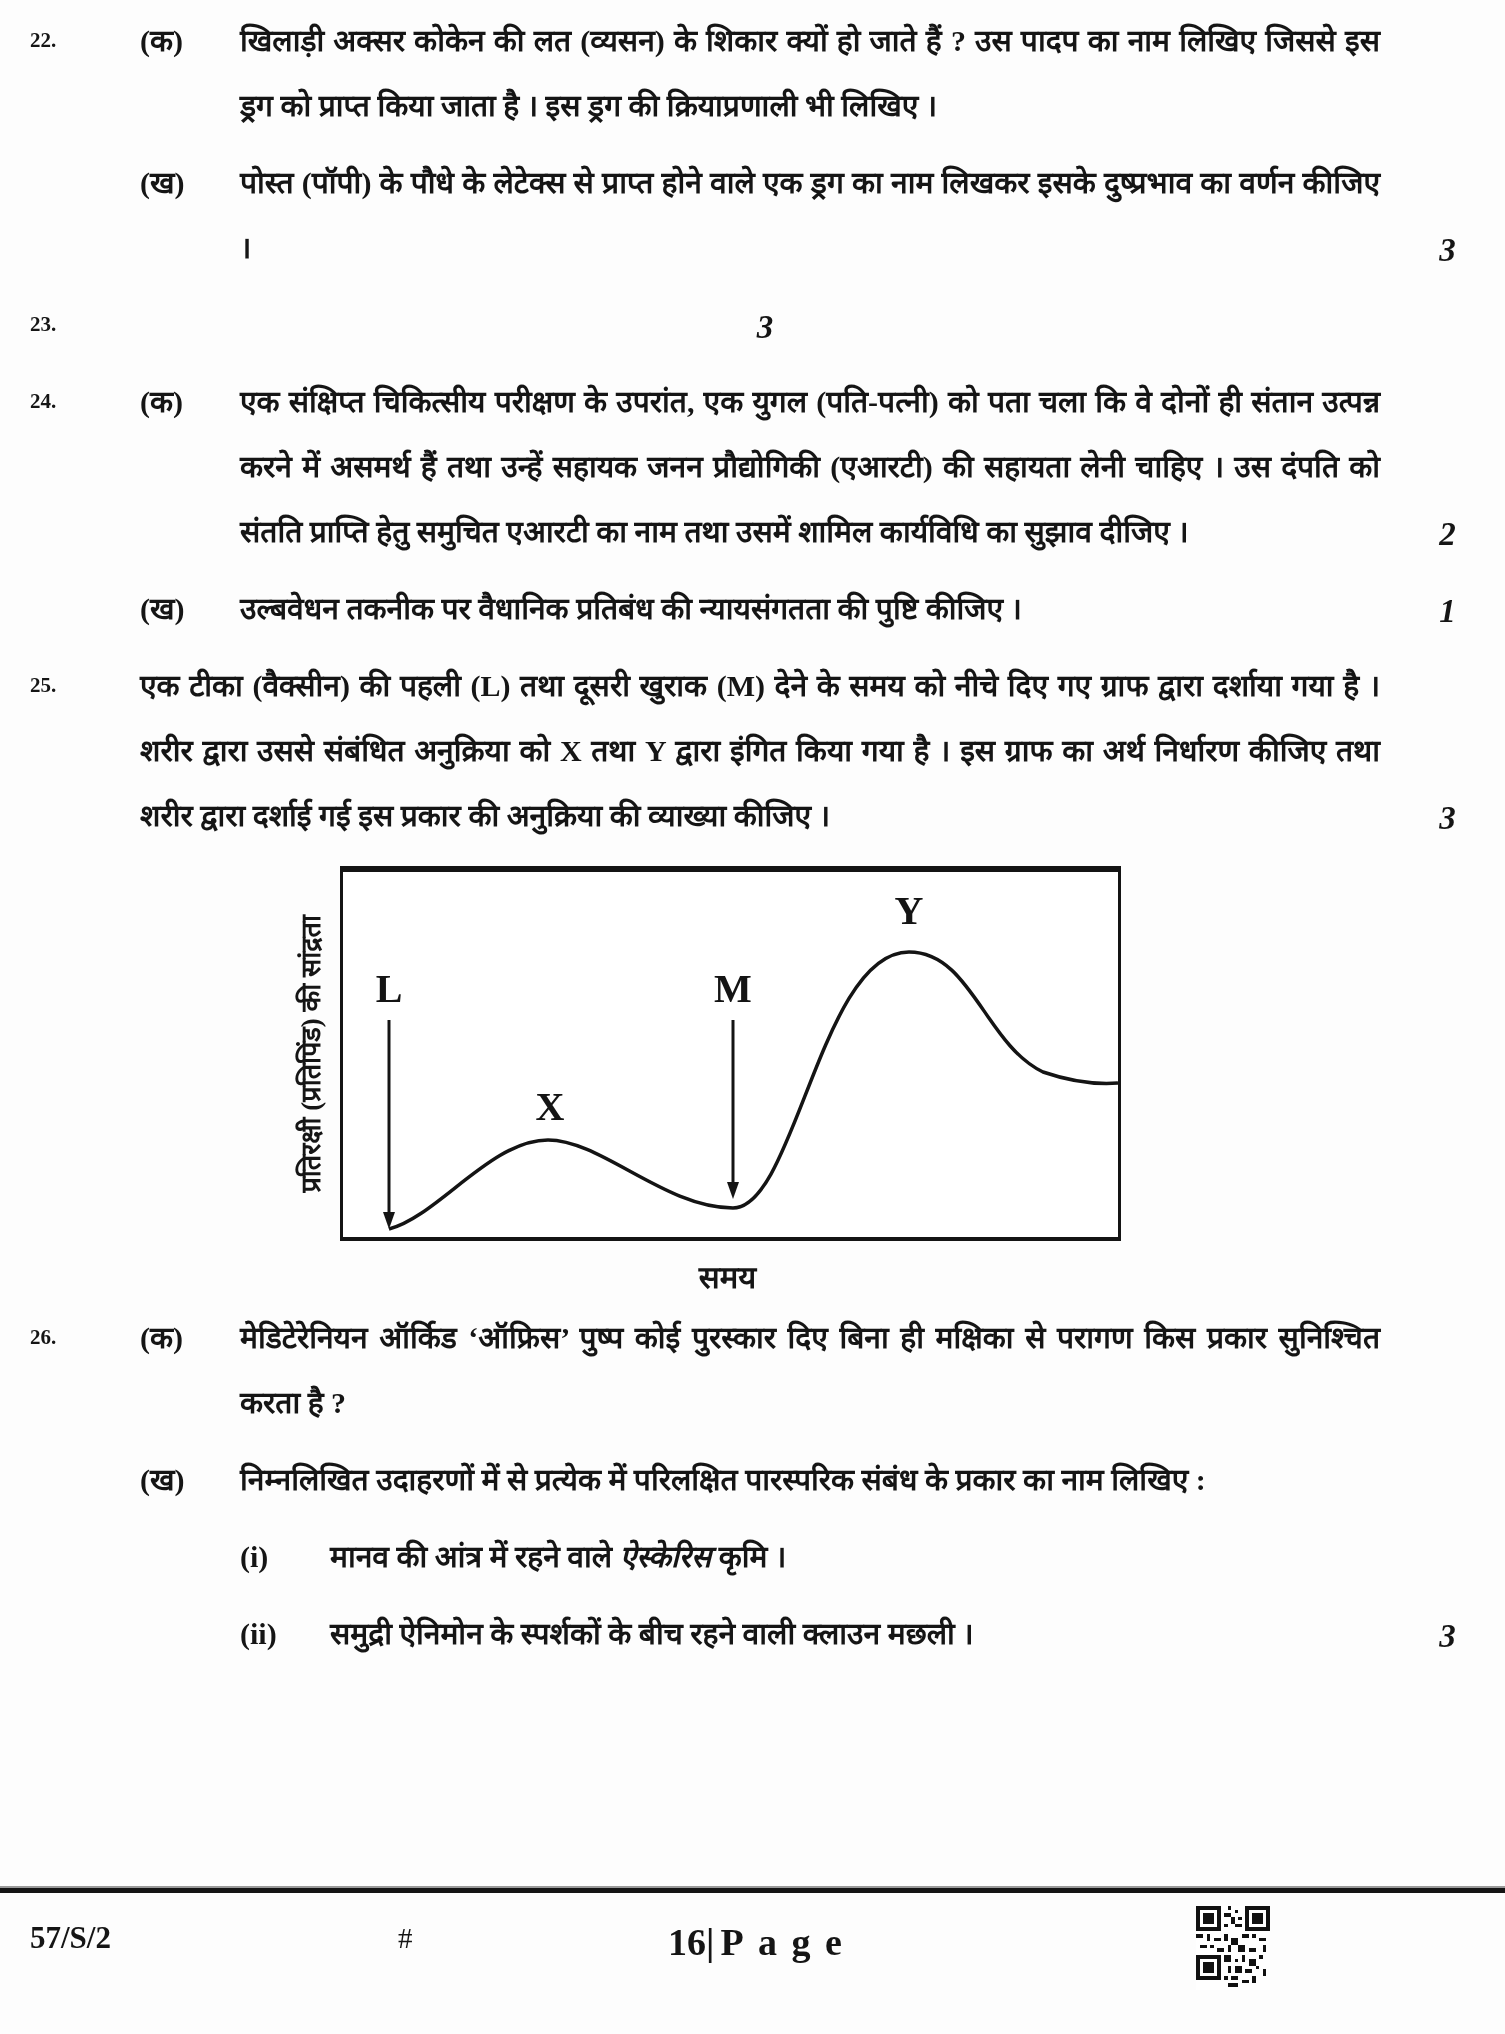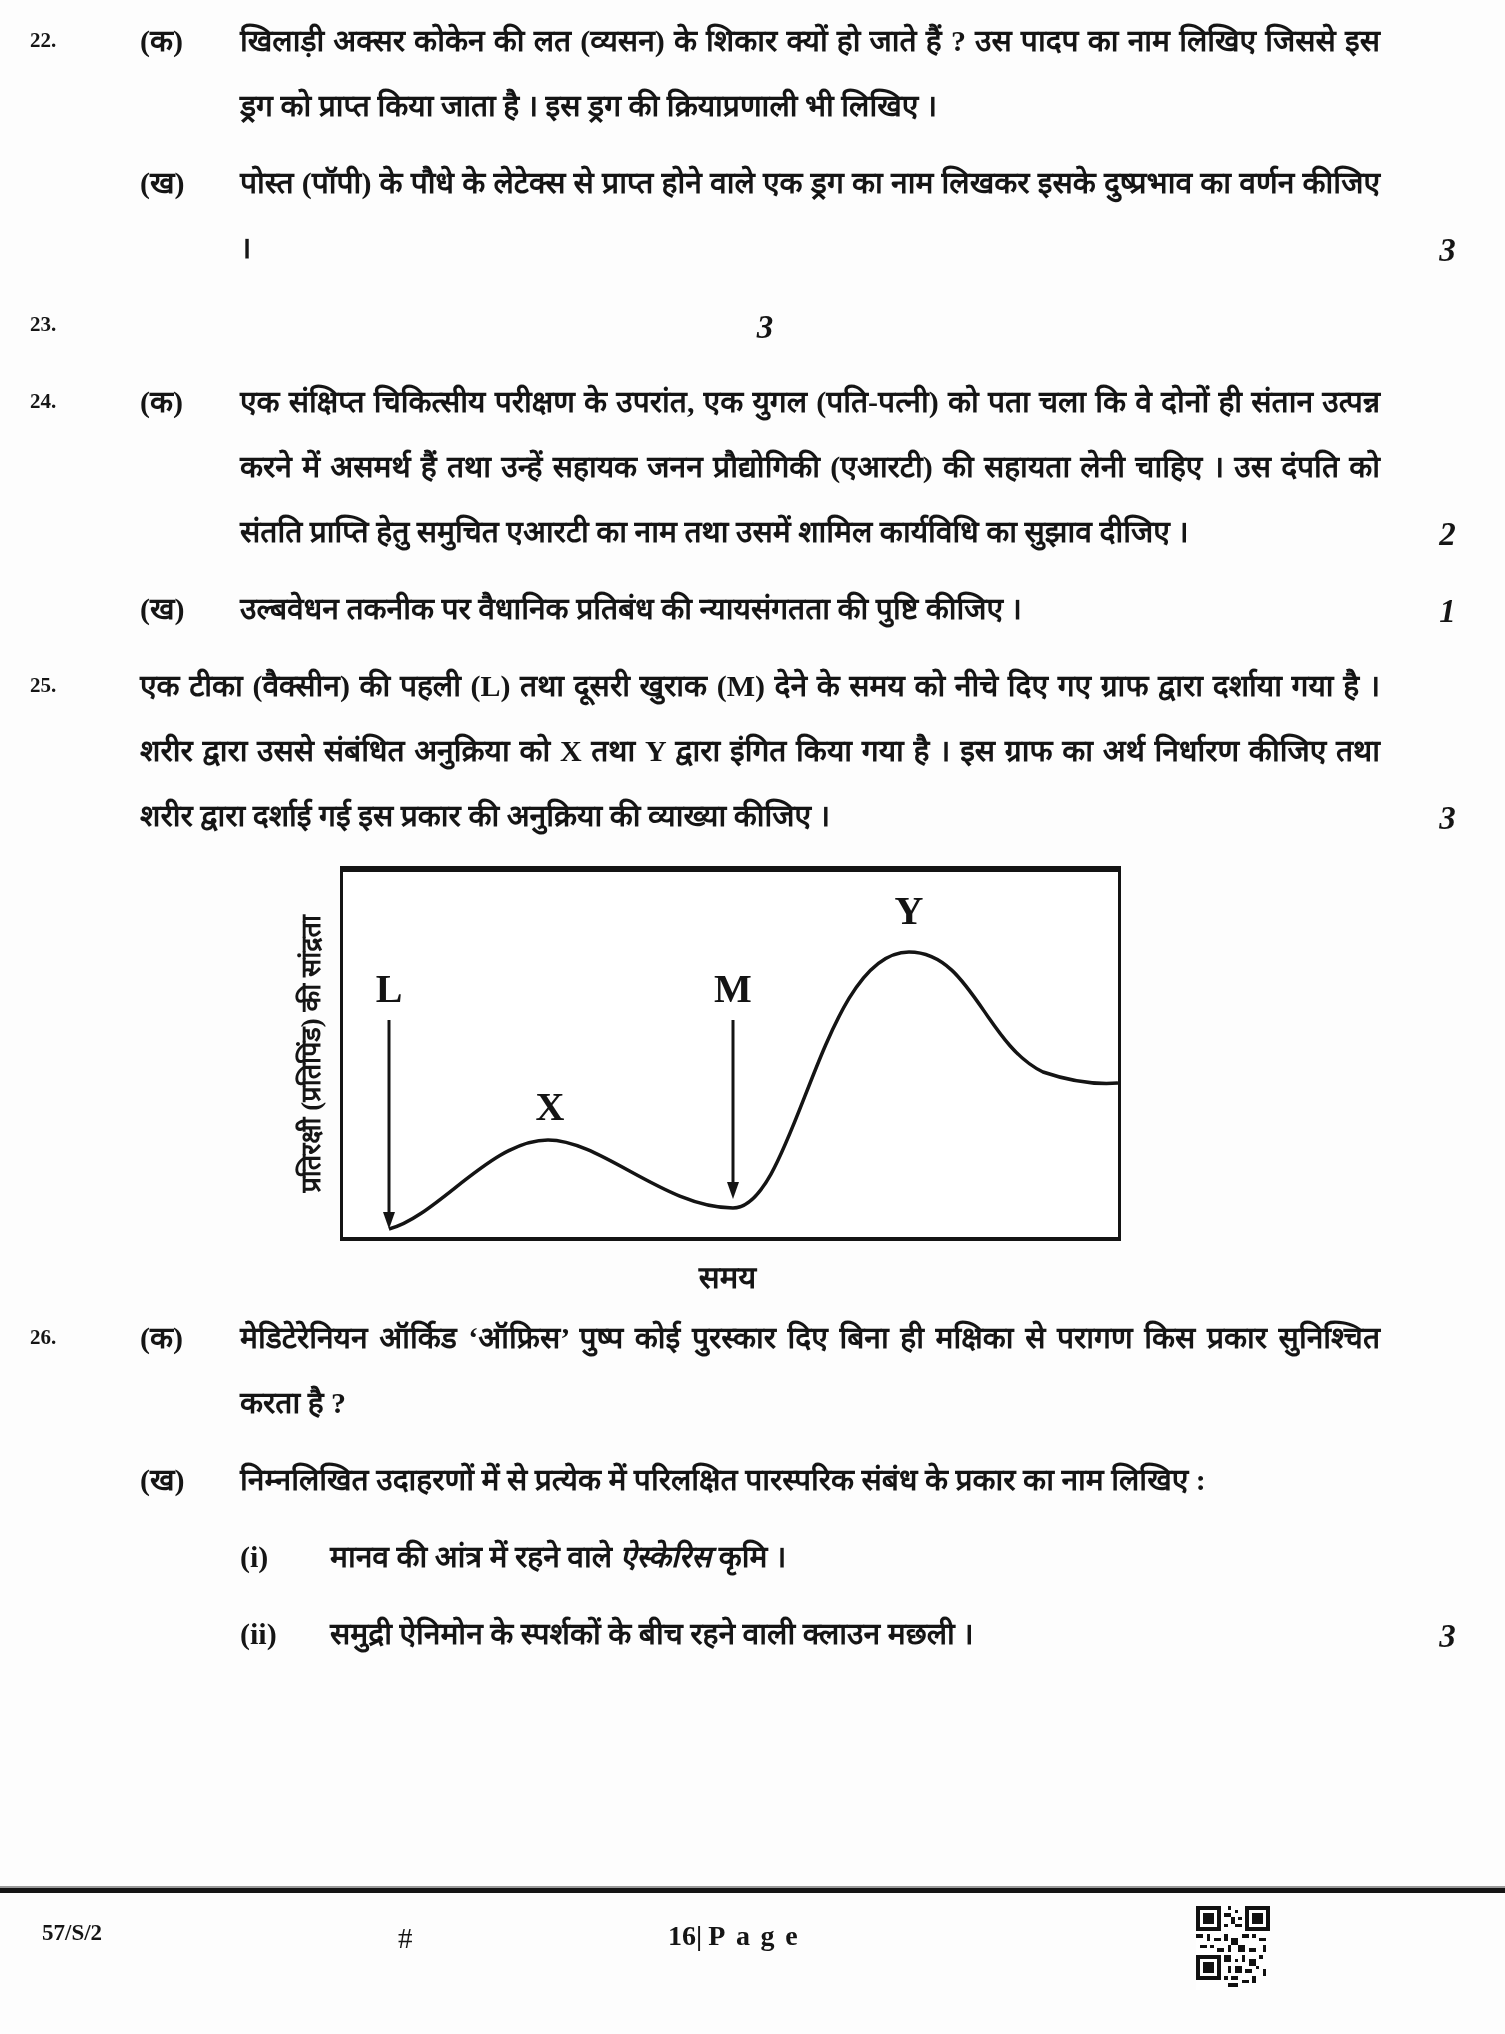--- a/index.html
+++ b/index.html
@@ -111,36 +111,36 @@
   .footer-rule {
     position: absolute;
     left: 0; right: 0;
     top: 1886px;
     height: 5px;
     background: #141414;
     border-top: 2px solid #9a9a9a;
   }
   .footer-code {
     position: absolute;
-    left: 42px; top: 1920px;
+    left: 30px; top: 1920px;
     font-weight: 700;
-    font-size: 23px;
+    font-size: 31px;
     font-family: "Liberation Serif", serif;
   }
   .footer-hash {
     position: absolute;
     left: 398px; top: 1922px;
     font-size: 29px;
     font-family: "Liberation Serif", serif;
   }
   .footer-page {
     position: absolute;
     left: 668px; top: 1920px;
     font-family: "Liberation Serif", serif;
-    font-size: 28px;
+    font-size: 38px;
     font-weight: 700;
   }
   .footer-page .pword { letter-spacing: 0.38em; font-weight: 600; margin-left: 6px; }
   .qr {
     position: absolute;
     left: 1196px; top: 1906px;
     width: 74px; height: 84px;
   }
   .qr svg { width: 100%; height: 100%; shape-rendering: crispEdges; }
 </style>

